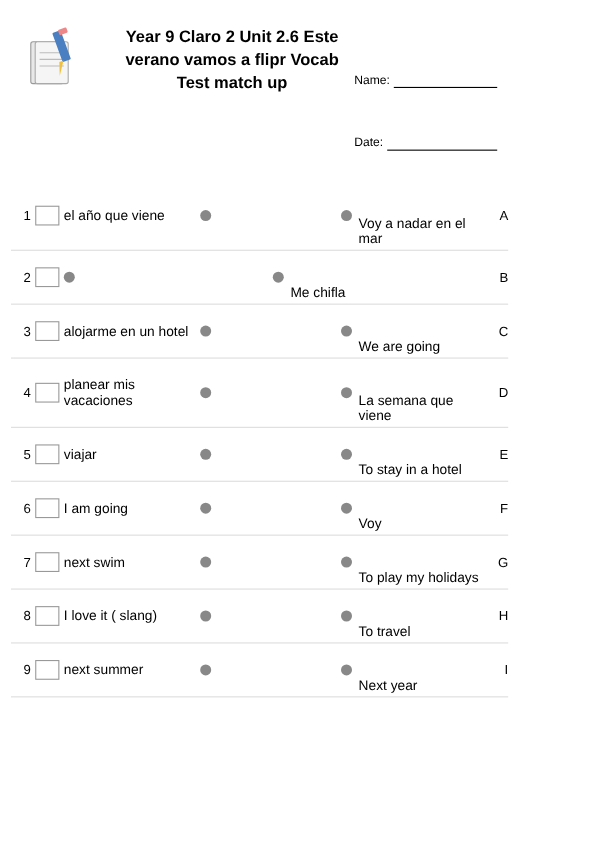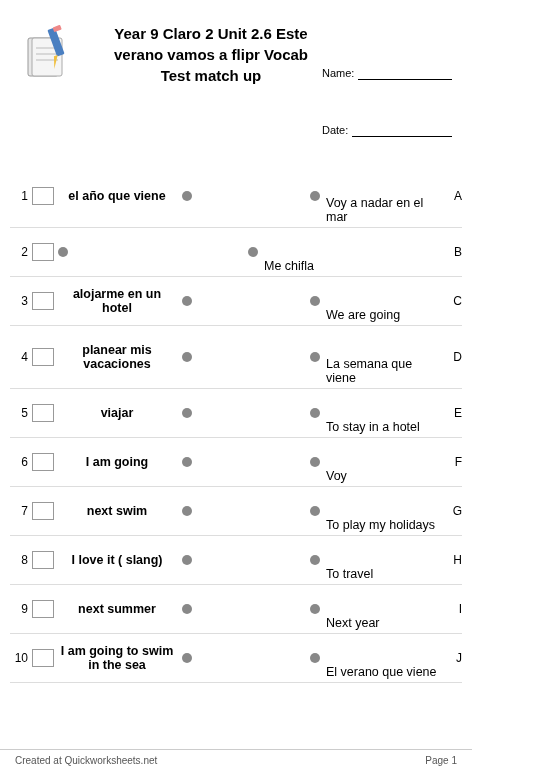--- a/index.html
+++ b/index.html
@@ -100,24 +100,23 @@
     .answer-box {
       width: 22px;
       height: 18px;
       border: 1px solid #999;
       flex-shrink: 0;
       margin-right: 4px;
     }
 
     .left-text {
       flex: 1;
-      text-align: center;
+      text-align: left;
       font-size: 12.5px;
       padding-right: 6px;
-      font-weight: bold;
     }
 
     .left-dot {
       width: 10px;
       height: 10px;
       border-radius: 50%;
       background: #888;
       flex-shrink: 0;
     }
 
@@ -286,30 +285,16 @@
       <div class="match-row">
       <span class="row-num">9</span>
       <div class="answer-box"></div>
       <span class="left-text">next summer</span>
       <div class="left-dot"></div>
       <div class="spacer"></div>
       <div class="right-dot"></div>
       <span class="right-text">Next year</span>
       <span class="right-letter">I</span>
     </div>
-      <div class="match-row">
-      <span class="row-num">10</span>
-      <div class="answer-box"></div>
-      <span class="left-text">I am going to swim in the sea</span>
-      <div class="left-dot"></div>
-      <div class="spacer"></div>
-      <div class="right-dot"></div>
-      <span class="right-text">El verano que viene</span>
-      <span class="right-letter">J</span>
-    </div>
-    </div>
-
-  <div class="footer">
-    <span>Created at Quickworksheets.net</span>
-    <span>Page 1</span>
-  </div>
+    </div>
+
 
 </div>
 
 </body></html>

